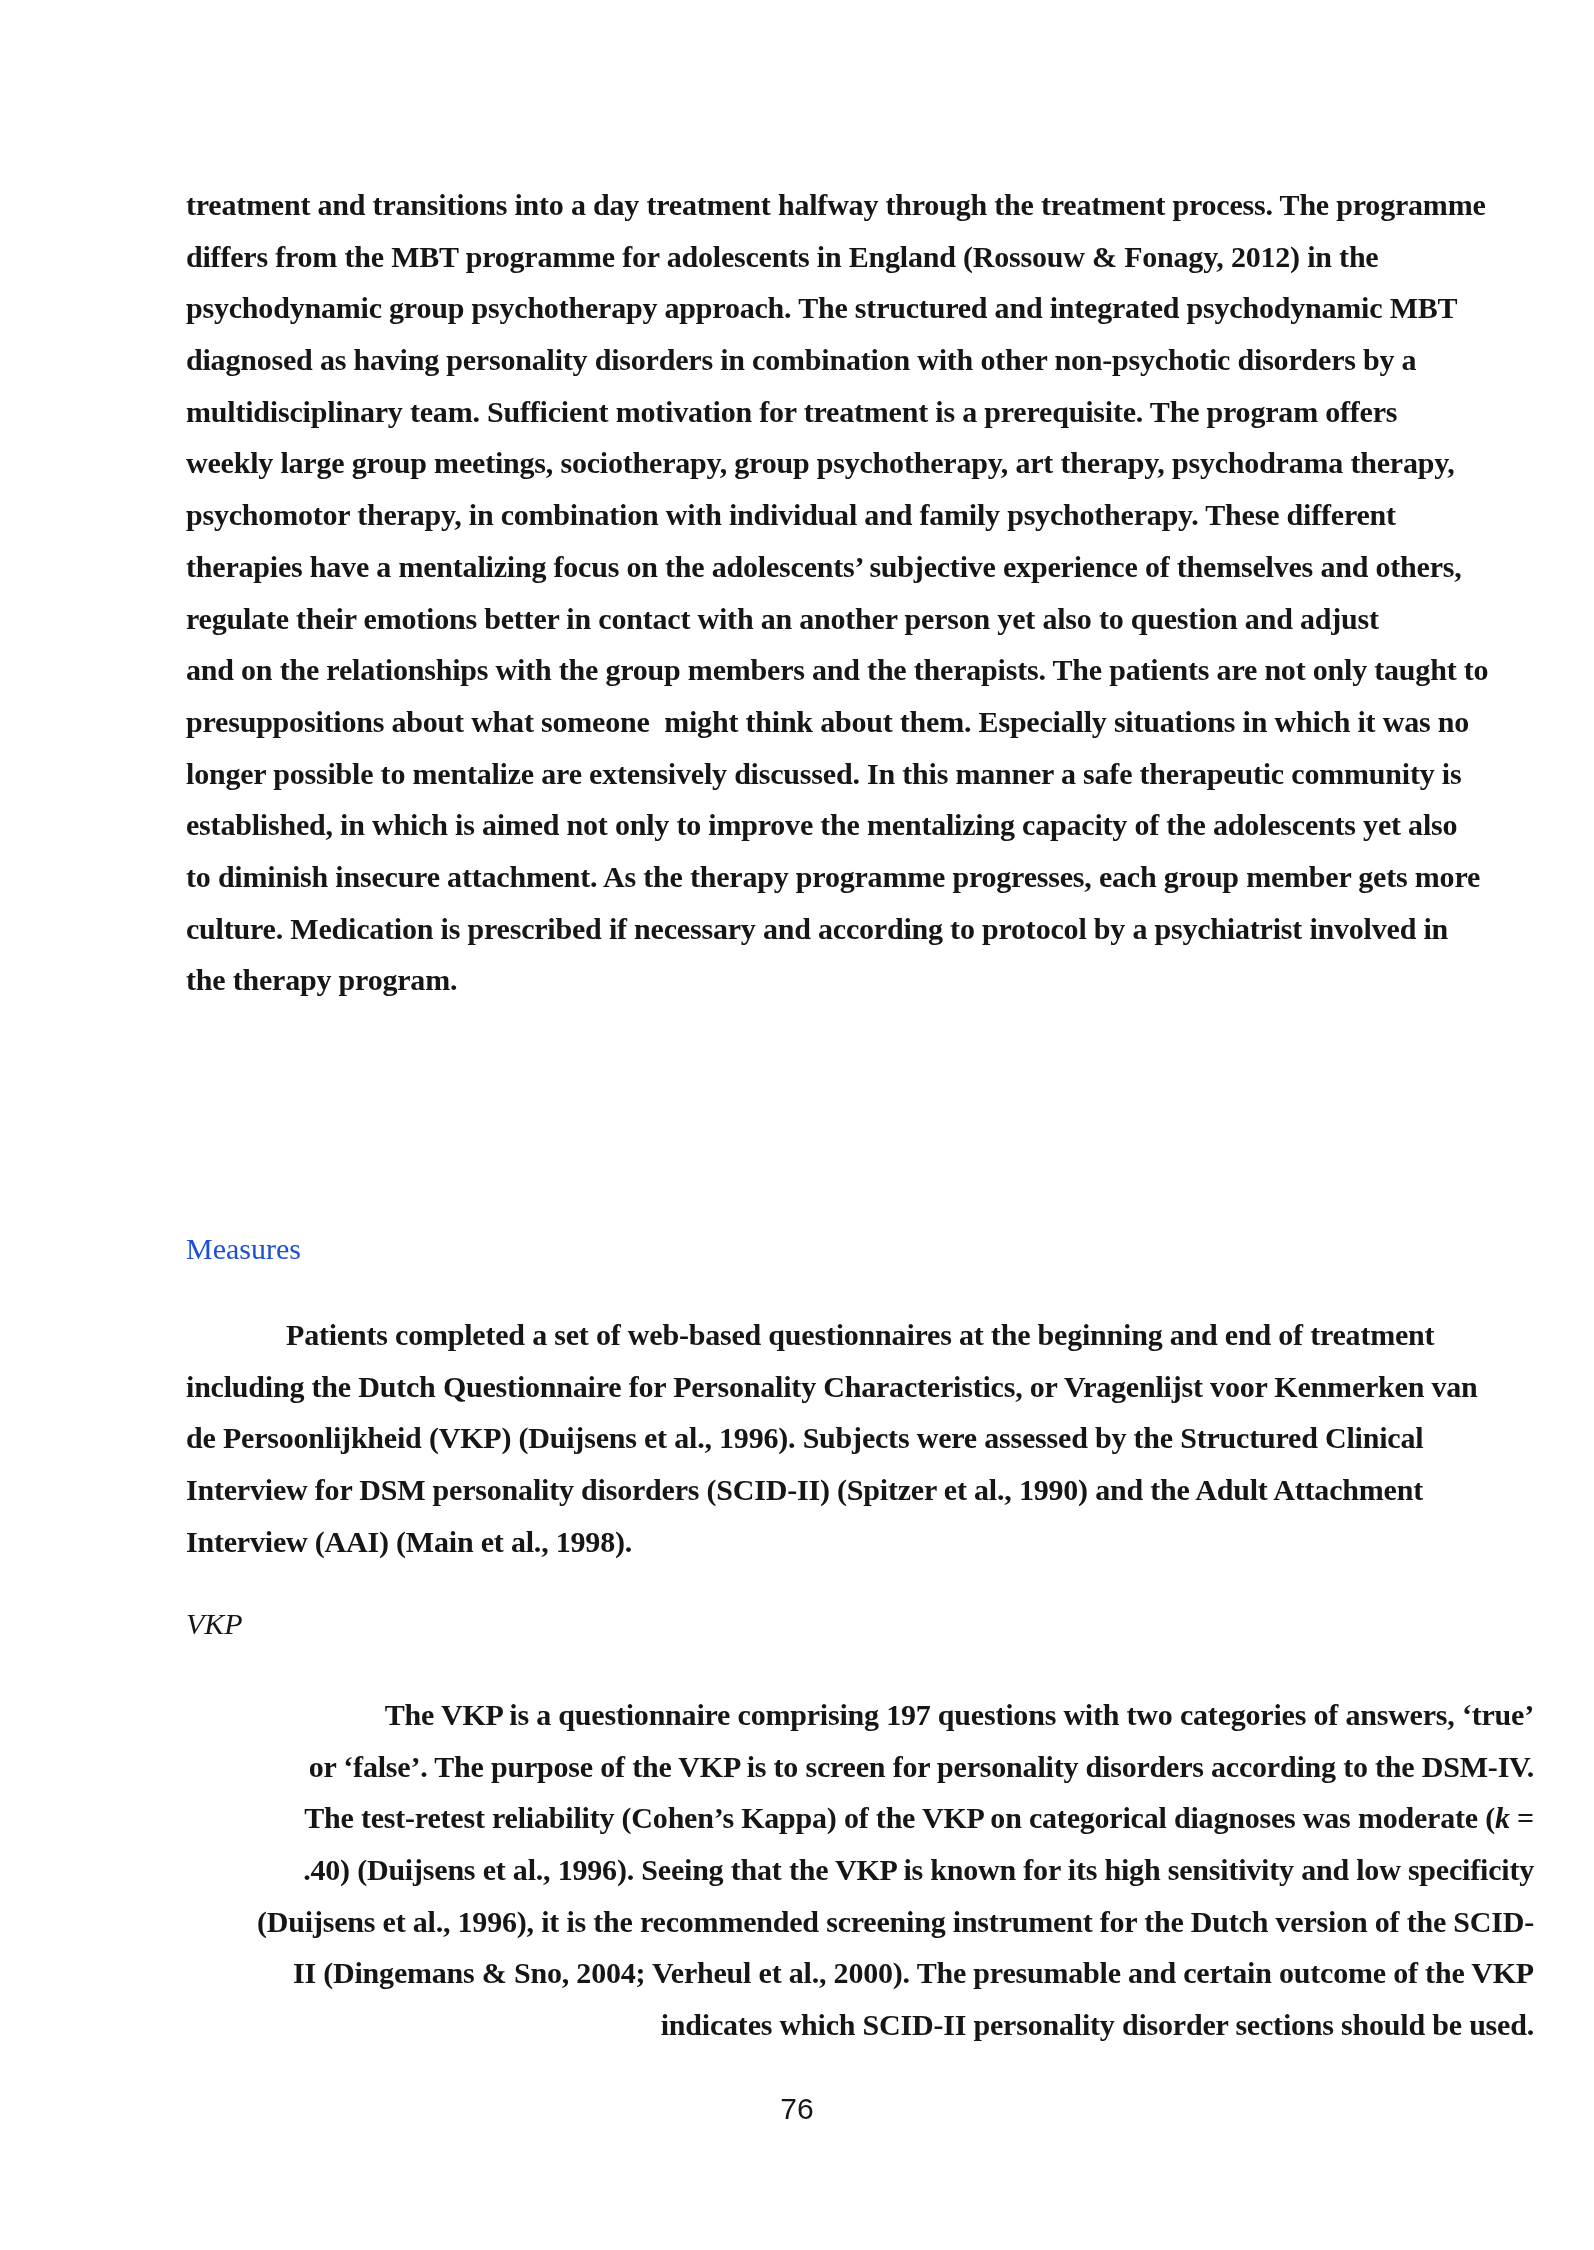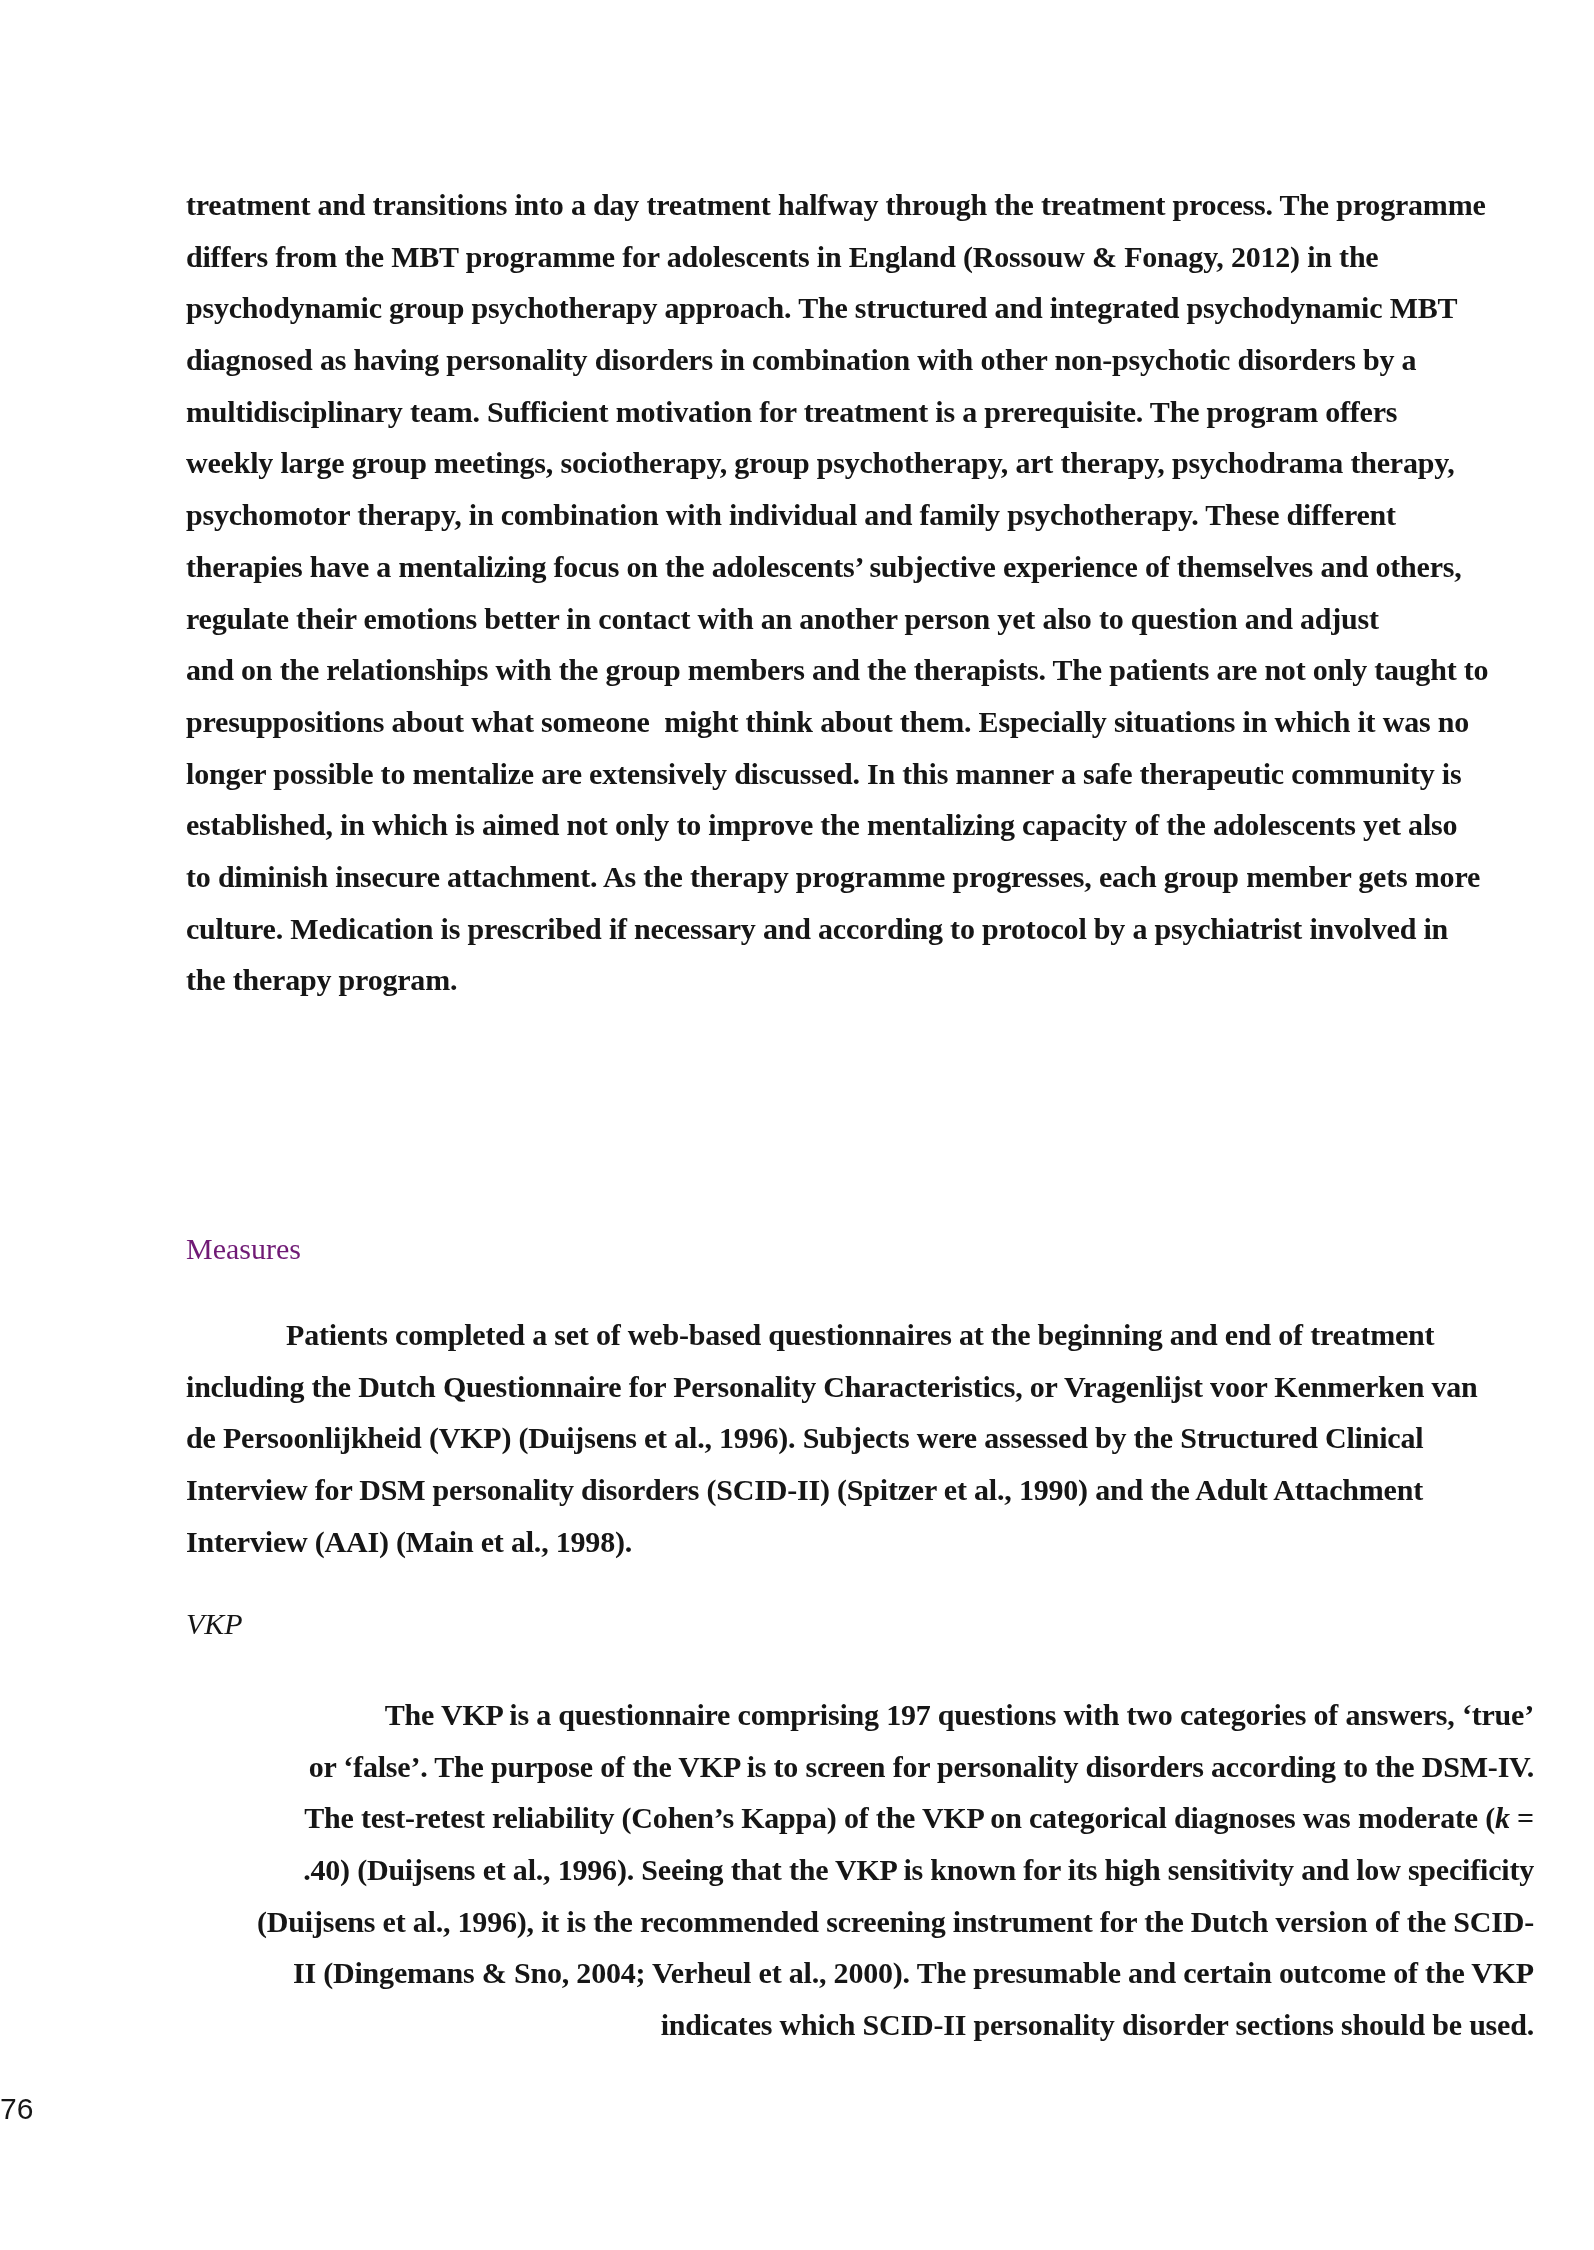--- a/index.html
+++ b/index.html
@@ -28,39 +28,39 @@
     white-space: pre;
     letter-spacing: -0.2px;
   }
   .indent { text-indent: 100px; }
   .heading-measures {
     position: absolute;
     left: 186px;
     top: 1223px;
     font-size: 30px;
     line-height: 51.7px;
-    color: #701a75;
+    color: #1d4ed8;
     white-space: pre;
   }
   .heading-vkp {
     position: absolute;
     left: 186px;
     top: 1598px;
     font-size: 30px;
     line-height: 51.7px;
     color: #161616;
     font-style: italic;
     white-space: pre;
   }
   .italic-k { font-style: italic; }
   .page-number {
     position: absolute;
     top: 2091px;
     left: 0; width: 100%;
-    text-align: left;
+    text-align: center;
     font-family: "Liberation Sans", "DejaVu Sans", sans-serif;
     font-size: 30px;
     line-height: 36px;
     color: #161616;
   }
 </style>
 </head>
 <body>
 
 <div class="doc-page">

